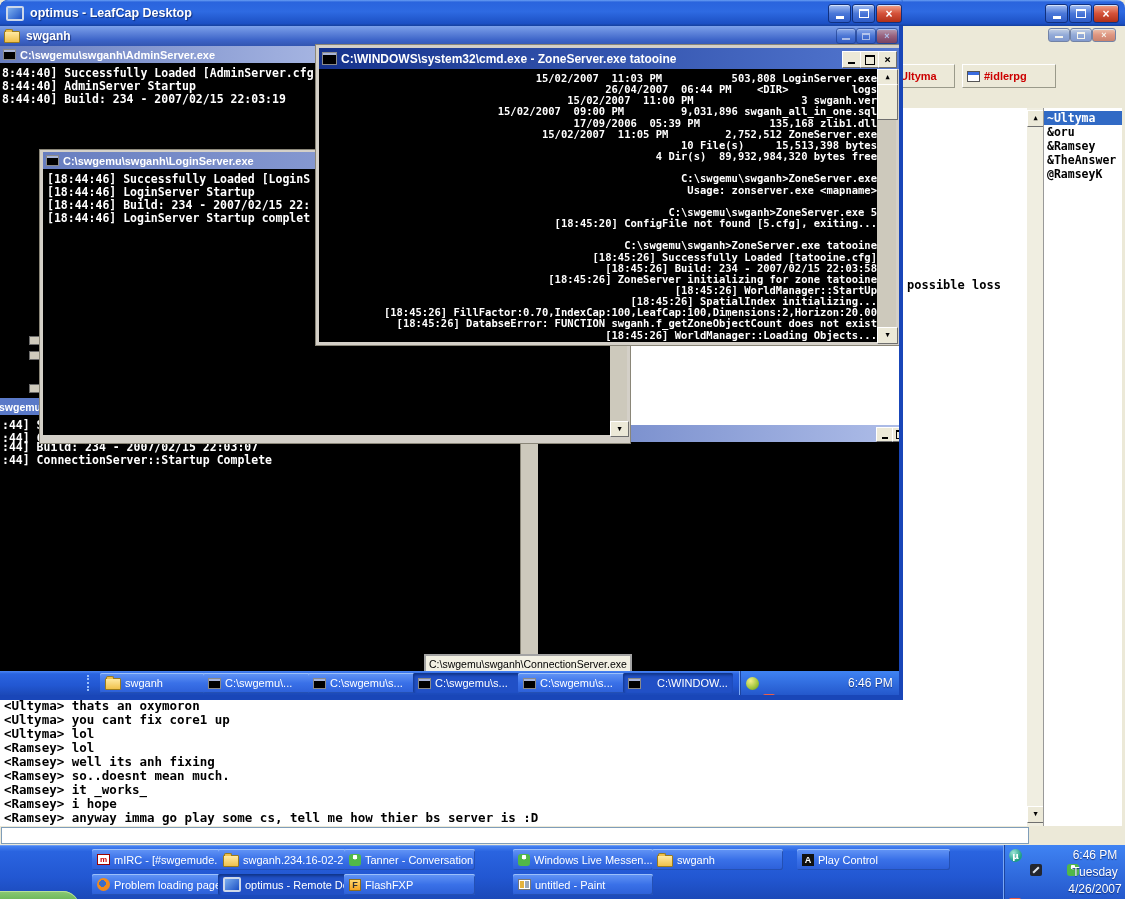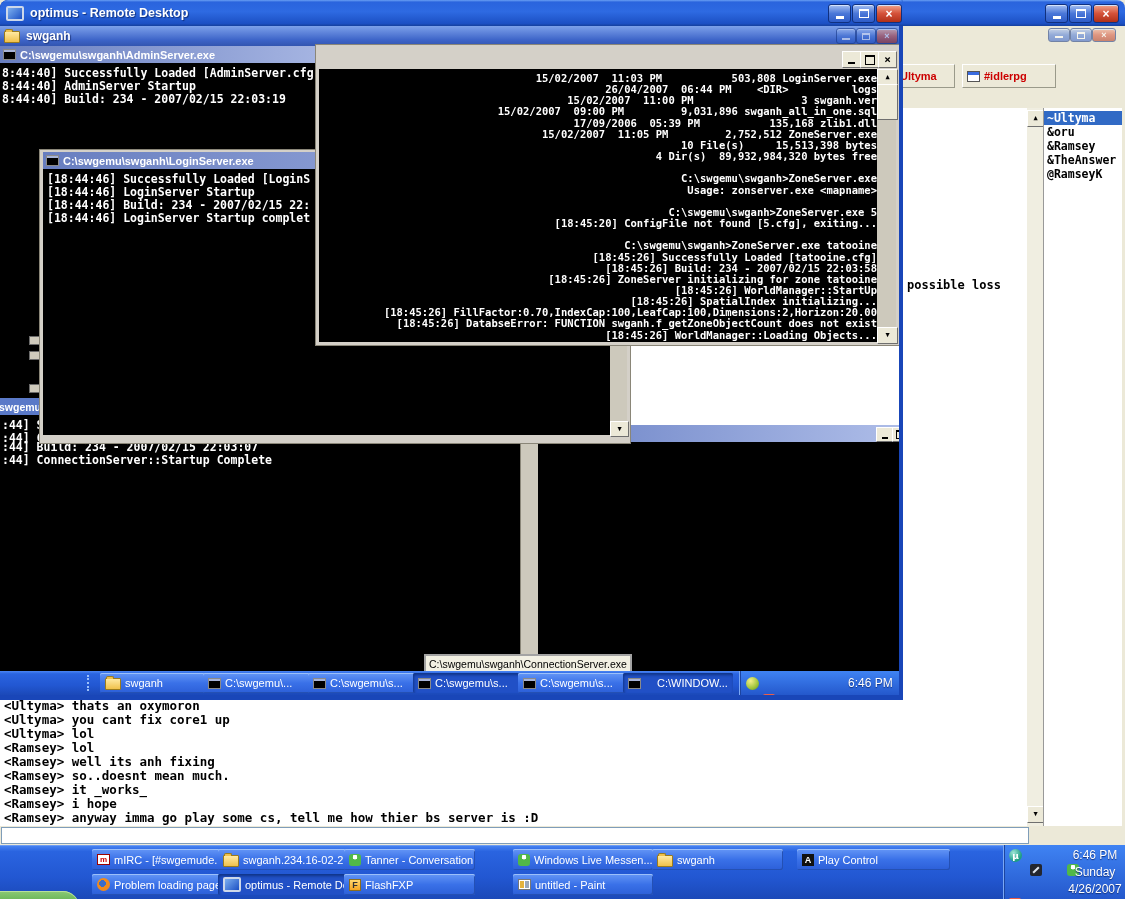--- a/index.html
+++ b/index.html
@@ -158,21 +158,21 @@
       <div class="nick">@RamseyK</div>
     </div>
 
     <div class="abs" style="left:1px;top:827px;width:1026px;height:15px;background:#fff;border:1px solid #7f9db9;"></div>
   </div>
 
   <div class="abs" style="left:0;top:0;width:903px;height:700px;background:#1946b8;border-radius:8px 2px 0 0;overflow:hidden;">
 
     <div class="abs lunatitle" style="left:0;top:0;width:903px;height:26px;border-radius:8px 2px 0 0;display:flex;align-items:center;">
       <span class="ic i-monitor" style="margin-left:6px;"></span>
-      <span style="color:#fff;font-weight:bold;font-size:12.5px;margin-left:6px;text-shadow:1px 1px 1px #10307e;">optimus - Remote Desktop</span>
+      <span style="color:#fff;font-weight:bold;font-size:12.5px;margin-left:6px;text-shadow:1px 1px 1px #10307e;">optimus - LeafCap Desktop</span>
     </div>
     <div class="abs capbtn" style="left:828px;top:4px;">
         <span class="g-min"></span>
       </div>
     <div class="abs capbtn" style="left:852px;top:4px;">
         <span class="g-res"></span>
       </div>
     <div class="abs capbtn close" style="left:876px;top:4px;width:24px;">
         <span class="xg">×</span>
       </div>
@@ -255,20 +255,24 @@
             <span class="arrow">▲</span>
           </div>
         <div class="abs classicbtn" style="left:0;top:14px;width:17px;height:22px;"></div>
         <div class="abs classicbtn" style="left:0;top:252px;width:17px;height:14px;">
             <span class="arrow">▼</span>
           </div>
       </div>
     </div>
 
     <div class="abs" style="left:316px;top:45px;width:583px;height:300px;background:#d4d0c8;box-shadow:0 0 0 1px #8a8678;">
+      <div class="abs ctitle ct-active" style="left:3px;top:3px;width:577px;height:21px;font-size:12px;">
+        <span class="ic i-cmd" style="width:15px;height:13px;"></span>
+        <span>C:\WINDOWS\system32\cmd.exe - ZoneServer.exe tatooine</span>
+      </div>
       <div class="abs classicbtn" style="left:526px;top:6px;width:17px;height:15px;">
           <span style="display:block;width:7px;height:2px;background:#000;margin-top:7px;"></span>
         </div>
       <div class="abs classicbtn" style="left:544px;top:6px;width:17px;height:15px;">
           <span style="display:block;width:8px;height:7px;border:1px solid #000;border-top-width:2px;"></span>
         </div>
       <div class="abs classicbtn" style="left:562px;top:6px;width:17px;height:15px;">
           <span style="font-size:11px;">×</span>
         </div>
       <div class="abs" style="left:3px;top:24px;width:558px;height:273px;background:#000;overflow:hidden;">
@@ -420,19 +424,19 @@
     <div class="abs traybox" style="left:1003px;top:0;width:122px;height:54px;">
       <span class="ic i-utor abs" style="left:5px;top:4px;">µ</span>
       <span class="ic i-tool abs" style="left:26px;top:4px;"></span>
       <span class="ic i-person abs" style="left:47px;top:4px;"></span>
       <span class="ic i-shield abs" style="left:5px;top:22px;">×</span>
       
       
       
       <div class="abs" style="left:62px;top:0;width:58px;height:54px;display:flex;flex-direction:column;justify-content:space-evenly;align-items:center;">
         <span class="clocktext">6:46 PM</span>
-        <span class="clocktext">Sunday</span>
+        <span class="clocktext">Tuesday</span>
         <span class="clocktext">4/26/2007</span>
       </div>
     </div>
   </div>
 
 </div>
 
 </body></html>

